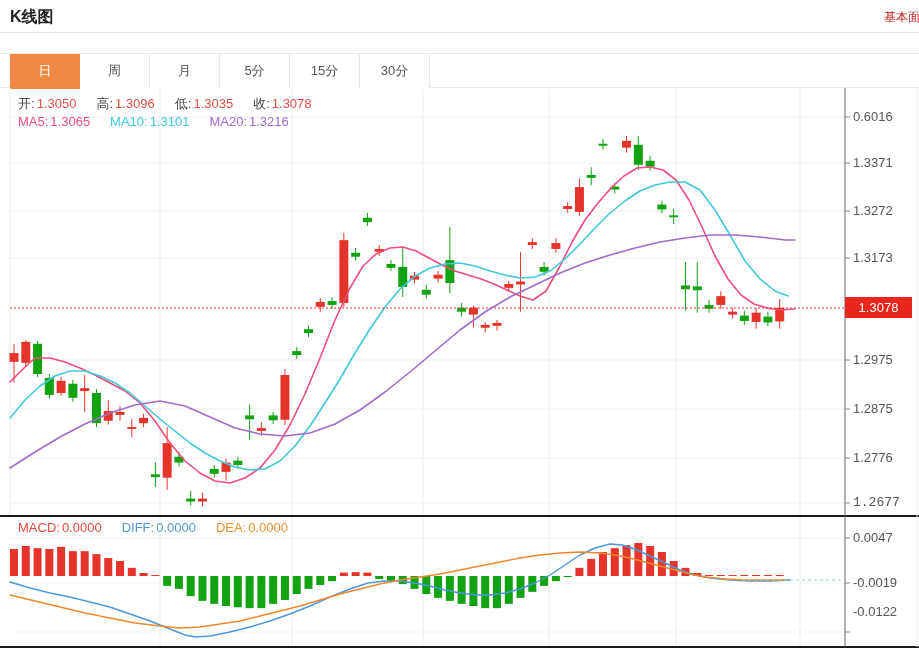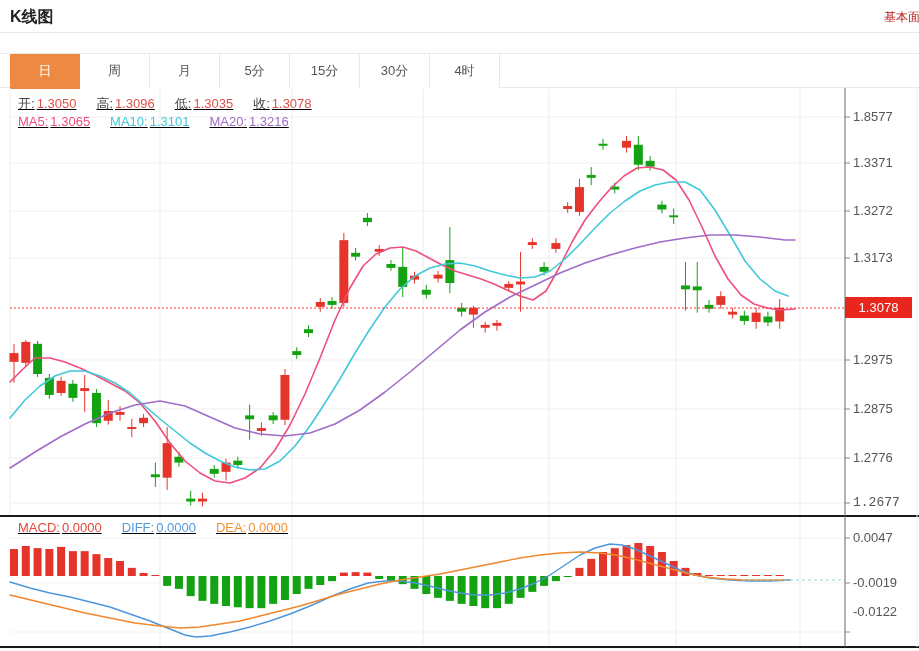--- a/index.html
+++ b/index.html
@@ -9,41 +9,40 @@
   .title{position:absolute;left:10px;top:7px;font-size:16px;font-weight:bold;color:#222;}
   .fund-link{position:absolute;right:7px;top:9px;font-size:12px;color:#b91c1c;text-decoration:none;cursor:pointer;}
   .tabbar{position:absolute;left:0;top:53px;width:100%;height:35px;border-top:1px solid #e9e9e9;border-bottom:1px solid #e9e9e9;box-sizing:border-box;padding-left:10px;display:flex;}
   .tab{width:70px;height:35px;line-height:34px;text-align:center;font-size:13px;color:#555;border-right:1px solid #e9e9e9;cursor:pointer;background:#fff;box-sizing:border-box;}
   .tab:first-child{border-left:1px solid #e9e9e9;}
   .tab.active{background:#ee8944;color:#fff;border-color:#ee8944;}
   .chart-region{position:absolute;left:0;top:88px;width:919px;height:563px;}
   #chart-svg{position:absolute;left:0;top:-88px;}
   .legend{position:absolute;font-size:13px;white-space:nowrap;pointer-events:none;}
   .legend span{margin-right:6px;}
-  .legend .item{margin-right:14px;text-decoration:underline;}
+  .legend .item{margin-right:14px;}
   .axis-label{position:absolute;left:853px;width:60px;height:16px;line-height:16px;font-size:13px;color:#555;pointer-events:none;}
   .price-tag{position:absolute;left:845px;width:67px;height:21px;line-height:21px;color:#fff;font-size:13px;text-align:center;pointer-events:none;}
 </style>
 </head>
 <body>
 
 <div class="app">
   <div class="header">
     <div class="title">K线图</div>
     <a class="fund-link">基本面分析&gt;</a>
   </div>
 
   <div class="tabbar" id="tabbar">
       <div class="tab active">日</div>
       <div class="tab">周</div>
       <div class="tab">月</div>
       <div class="tab">5分</div>
       <div class="tab">15分</div>
       <div class="tab">30分</div>
-      <div class="tab">4时</div>
     </div>
 
   <div class="chart-region">
     <svg id="chart-svg" width="919" height="651">
         <line x1="10" y1="117" x2="845" y2="117" stroke="#efefef" stroke-width="1"></line>
         <line x1="10" y1="163" x2="845" y2="163" stroke="#efefef" stroke-width="1"></line>
         <line x1="10" y1="211" x2="845" y2="211" stroke="#efefef" stroke-width="1"></line>
         <line x1="10" y1="258" x2="845" y2="258" stroke="#efefef" stroke-width="1"></line>
         <line x1="10" y1="360" x2="845" y2="360" stroke="#efefef" stroke-width="1"></line>
         <line x1="10" y1="409" x2="845" y2="409" stroke="#efefef" stroke-width="1"></line>
@@ -285,21 +284,21 @@
         <line x1="845" y1="538" x2="850" y2="538" stroke="#888" stroke-width="1"></line>
         <line x1="845" y1="583" x2="850" y2="583" stroke="#888" stroke-width="1"></line>
         <line x1="845" y1="632" x2="850" y2="632" stroke="#888" stroke-width="1"></line>
       </svg>
   </div>
 
   <div class="legend" id="ohlc-legend" style="left:18px;top:95px;"><span class="item"><span style="color: rgb(68, 68, 68); margin-right: 2px;">开:</span><span style="color: rgb(226, 80, 72);">1.3050</span></span><span class="item"><span style="color: rgb(68, 68, 68); margin-right: 2px;">高:</span><span style="color: rgb(226, 80, 72);">1.3096</span></span><span class="item"><span style="color: rgb(68, 68, 68); margin-right: 2px;">低:</span><span style="color: rgb(226, 80, 72);">1.3035</span></span><span class="item"><span style="color: rgb(68, 68, 68); margin-right: 2px;">收:</span><span style="color: rgb(226, 80, 72);">1.3078</span></span></div>
   <div class="legend" id="ma-legend" style="left:18px;top:114px;"><span class="item"><span style="color: rgb(238, 79, 125); margin-right: 2px;">MA5:</span><span style="color: rgb(238, 79, 125);">1.3065</span></span><span class="item"><span style="color: rgb(65, 200, 217); margin-right: 2px;">MA10:</span><span style="color: rgb(65, 200, 217);">1.3101</span></span><span class="item"><span style="color: rgb(160, 108, 200); margin-right: 2px;">MA20:</span><span style="color: rgb(160, 108, 200);">1.3216</span></span></div>
   <div class="legend" id="macd-legend" style="left:18px;top:520px;"><span class="item"><span style="color: rgb(224, 73, 62); margin-right: 2px;">MACD:</span><span style="color: rgb(224, 73, 62);">0.0000</span></span><span class="item"><span style="color: rgb(85, 153, 221); margin-right: 2px;">DIFF:</span><span style="color: rgb(85, 153, 221);">0.0000</span></span><span class="item"><span style="color: rgb(242, 144, 48); margin-right: 2px;">DEA:</span><span style="color: rgb(242, 144, 48);">0.0000</span></span></div>
   <div id="axis-labels">
-      <div class="axis-label" style="top: 109px;">1.8577</div>
+      <div class="axis-label" style="top: 109px;">0.6016</div>
       <div class="axis-label" style="top: 155px;">1.3371</div>
       <div class="axis-label" style="top: 203px;">1.3272</div>
       <div class="axis-label" style="top: 250px;">1.3173</div>
       <div class="axis-label" style="top: 352px;">1.2975</div>
       <div class="axis-label" style="top: 401px;">1.2875</div>
       <div class="axis-label" style="top: 450px;">1.2776</div>
       <div class="axis-label" style="top: 495px; font-family: Liberation Mono, monospace;">1.2677</div>
       <div class="axis-label" style="top: 530px;">0.0047</div>
       <div class="axis-label" style="top: 575px;">-0.0019</div>
       <div class="axis-label" style="top: 604px;">-0.0122</div>

